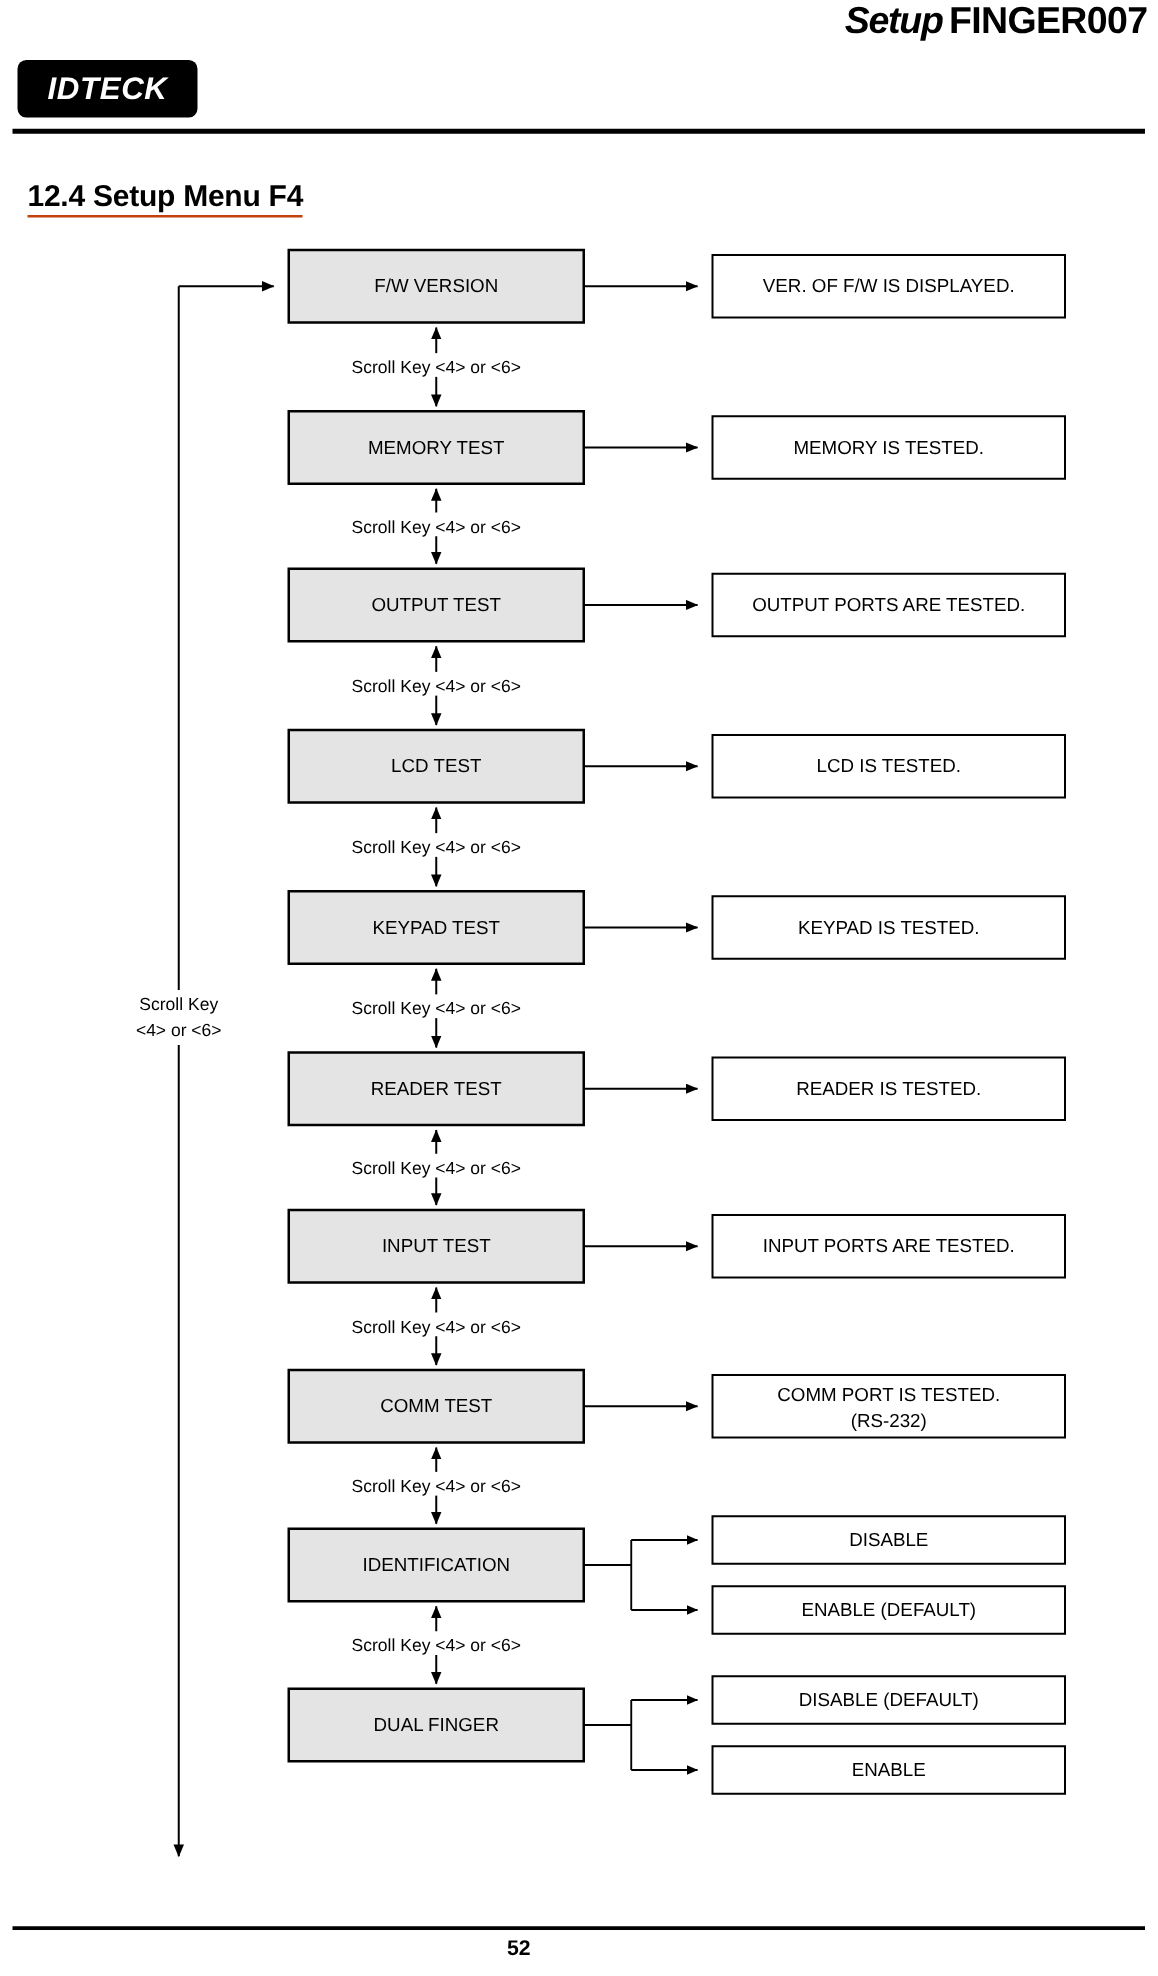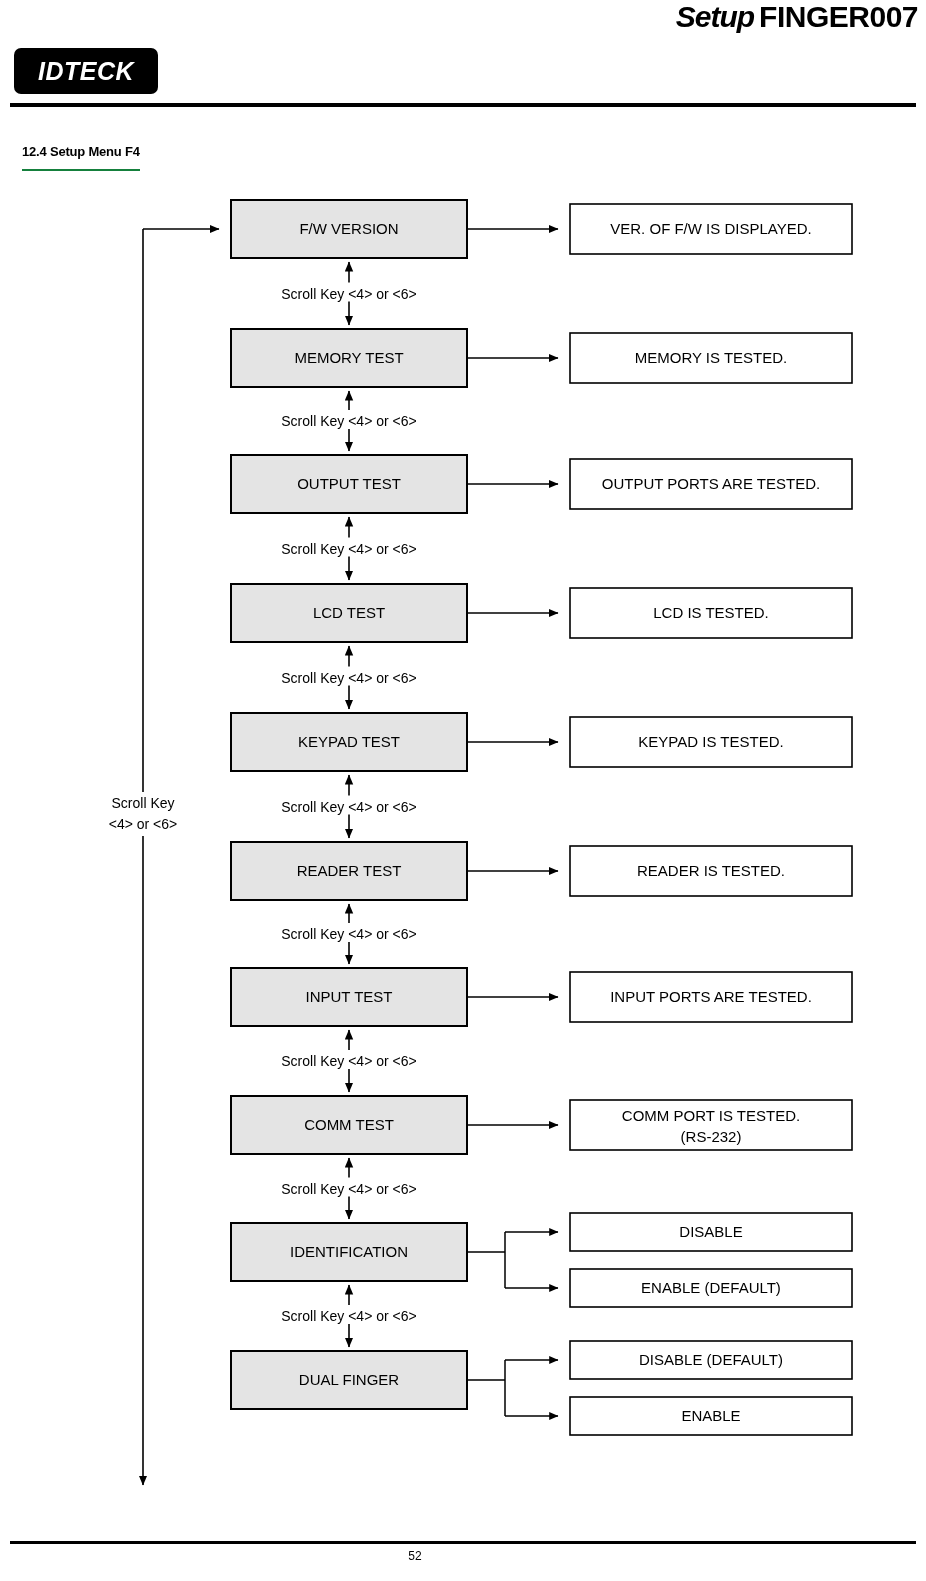--- a/index.html
+++ b/index.html
@@ -44,23 +44,23 @@
     padding-right:5px;
   }
   .hdr-brand.underlined{text-decoration:underline;}
   .hdr-brand.small{font-size:24px;}
   #header-rule{
     position:absolute;left:10px;top:103px;width:906px;height:4px;background:#000;
   }
   
   #section-heading{
     position:absolute;left:22px;top:144px;
-    font-size:13px;font-weight:bold;
-    border-bottom:2px solid #15803d;
-    padding-bottom:10px;
+    font-size:24px;font-weight:bold;
+    border-bottom:2px solid #c2410c;
+    padding-bottom:0;
     letter-spacing:-0.2px;
   }
   
   #flow-diagram{
     position:absolute;left:0;top:180px;width:750px;height:1340px;
   }
   #flow-diagram svg{display:block;}
   .node-text{
     font-family:"Liberation Sans","DejaVu Sans",sans-serif;
     font-size:15px;
@@ -77,21 +77,21 @@
   .menu-box{fill:#e4e4e4;stroke:#000;stroke-width:2;}
   .desc-box{fill:#ffffff;stroke:#000;stroke-width:1.6;}
   .conn{stroke:#000;stroke-width:1.6;fill:none;}
   .conn-thin{stroke:#000;stroke-width:1.5;fill:none;}
   
   #footer-rule{
     position:absolute;left:10px;top:1541px;width:906px;height:3px;background:#000;
   }
   #page-number{
     position:absolute;left:0;top:1549px;width:830px;
-    text-align:center;font-size:12px;font-weight:normal;
+    text-align:center;font-size:17px;font-weight:bold;
   }
 </style>
 </head>
 <body>
 
 <div id="page-header">
 
   <div id="logo-badge">
     <span class="logo-text">IDTECK</span>
   </div>

